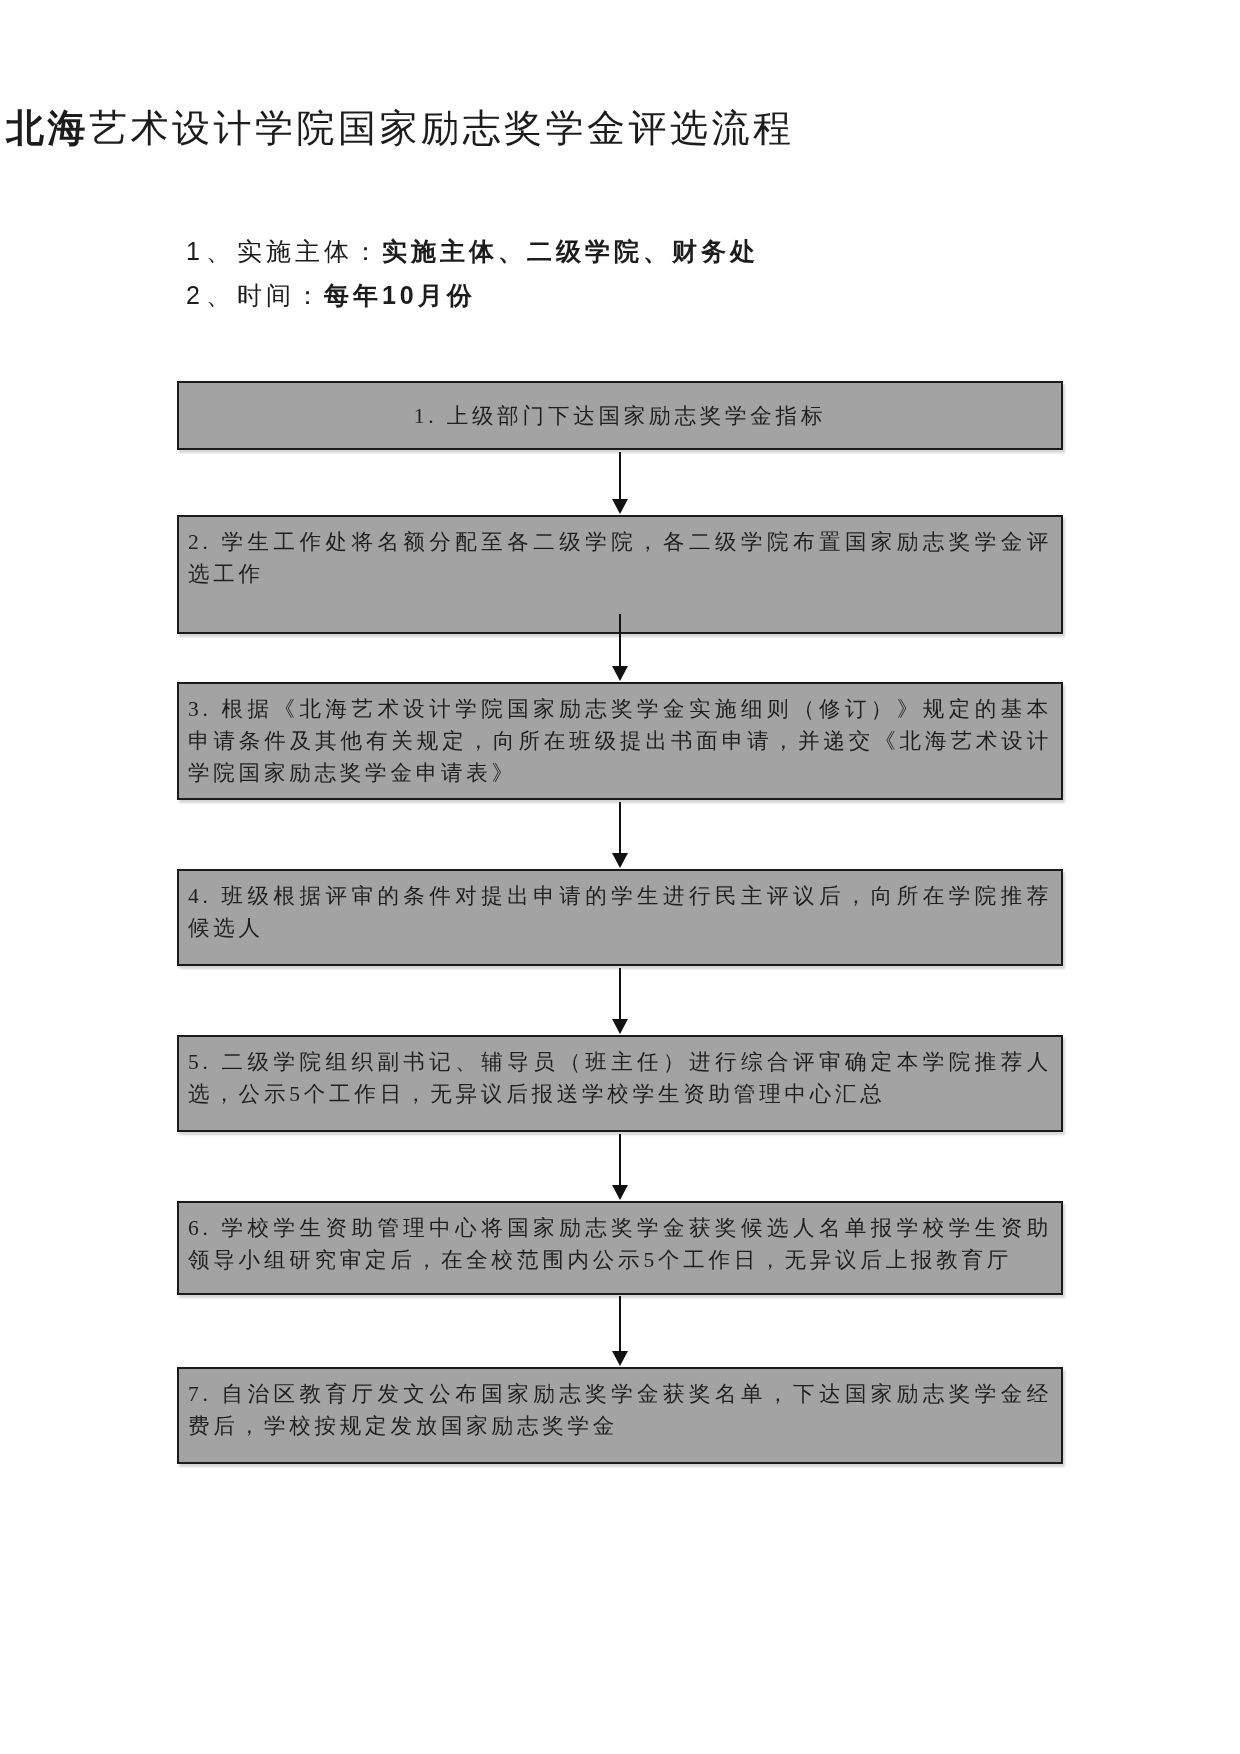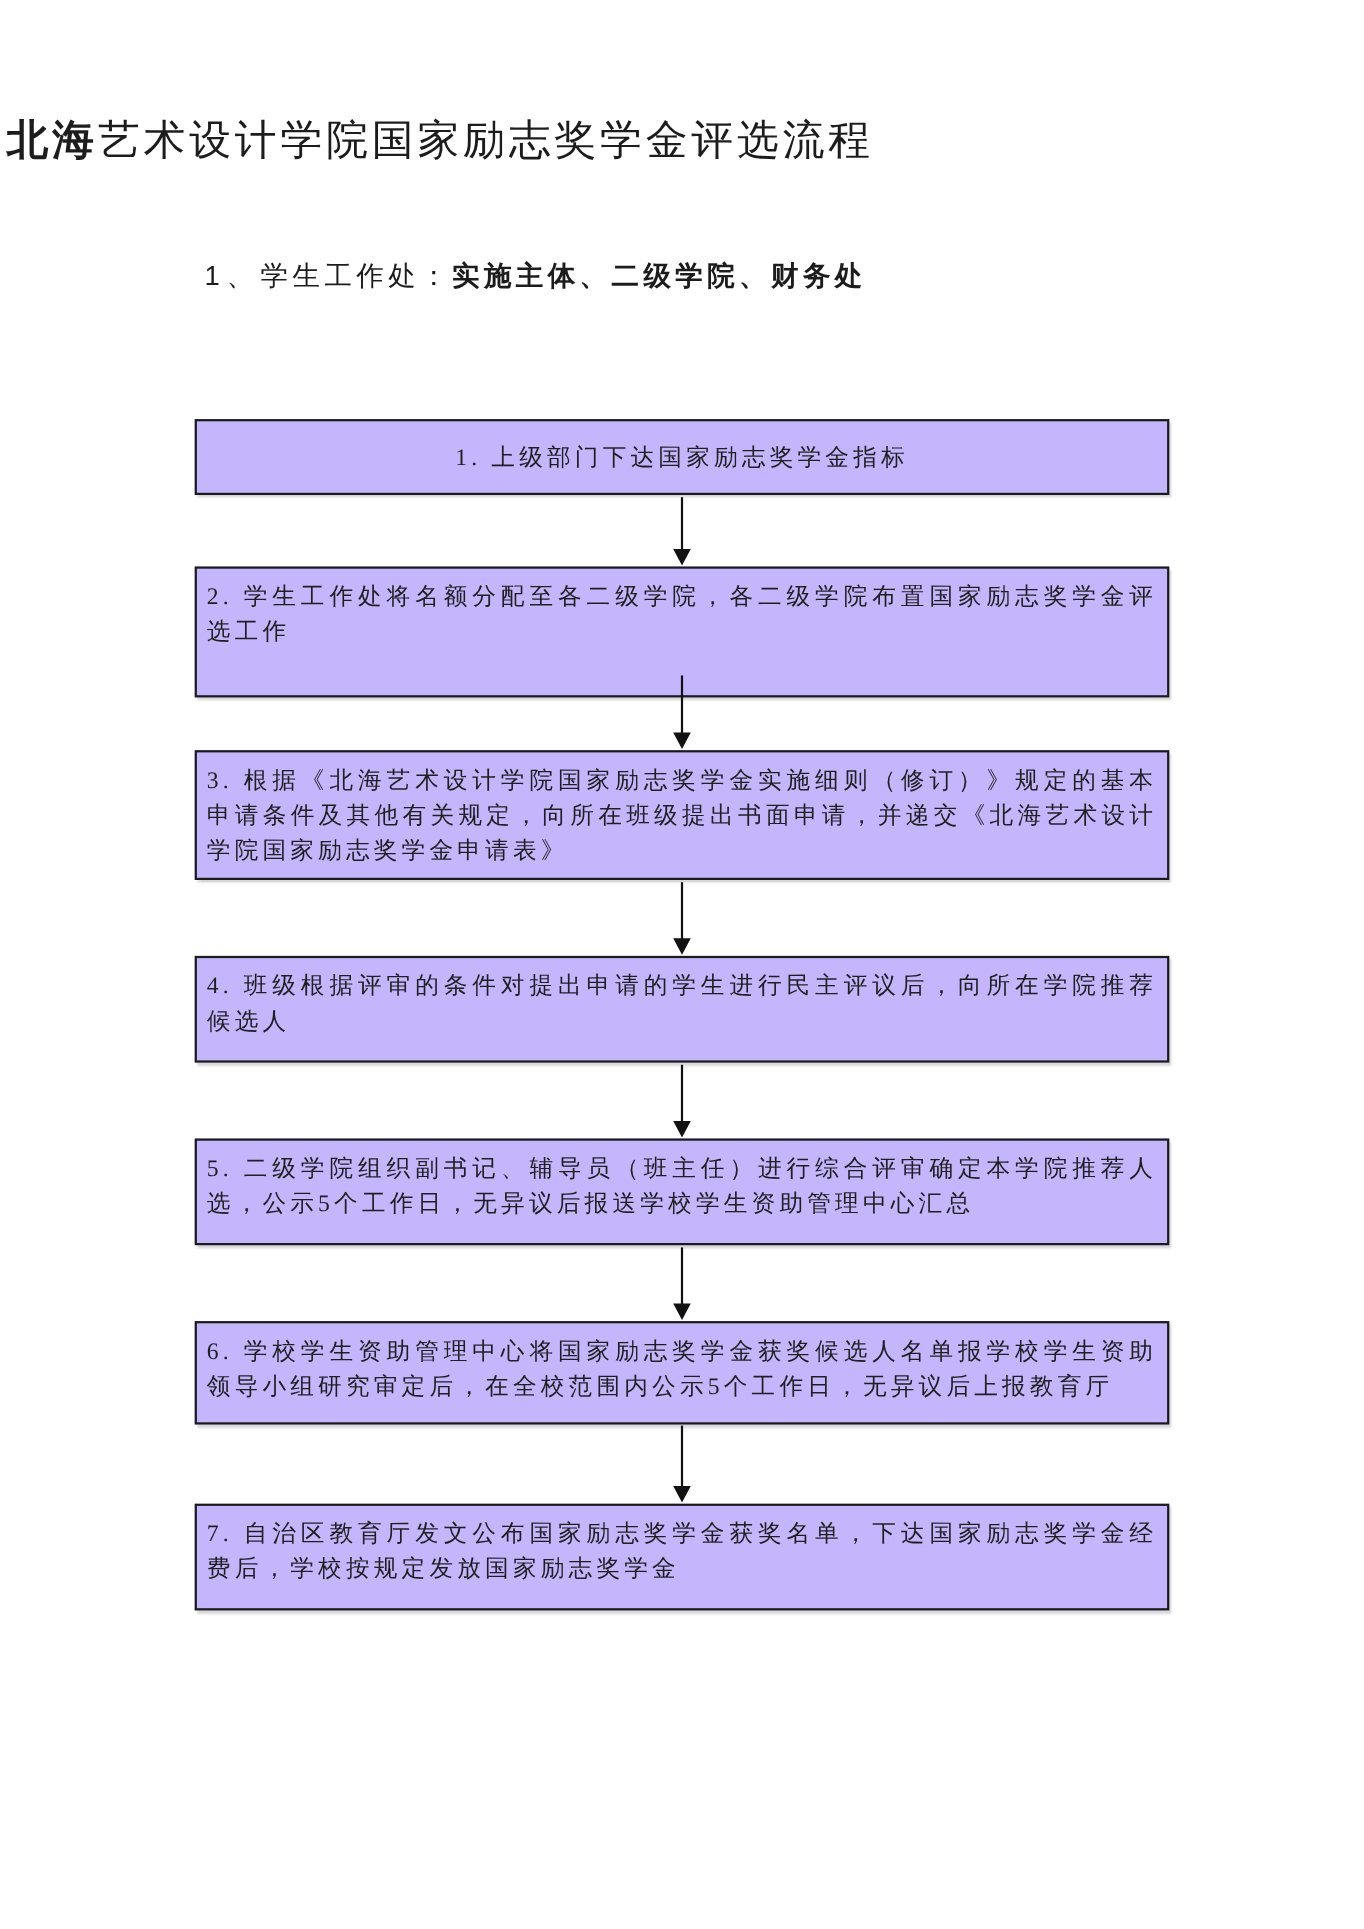--- a/index.html
+++ b/index.html
@@ -30,21 +30,21 @@
     margin-bottom:14px;
     white-space:nowrap;
   }
   .note-line .n-num { letter-spacing:6px; }
   .note-line .n-value { font-weight:700; }
   
   .flow-box {
     position:absolute; left:177px; width:886px;
     box-sizing:border-box;
     border:2.5px solid #1b1b1b;
-    background:#c4b5fd;
+    background:#a3a3a3;
     box-shadow:2px 3px 2px rgba(0,0,0,0.16);
     font-family:"Liberation Serif","DejaVu Serif",serif;
     font-size:21.5px; line-height:32px;
     letter-spacing:3.8px;
     padding:9px 9px 9px 9px;
     text-align:justify;
     color:#1f1f1f;
   }
   .flow-box.center-text {
     display:flex; align-items:center; justify-content:center;
@@ -81,21 +81,24 @@
 <body>
 
 <div class="page">
 
   <div class="doc-title">
     <span class="t-bold">北海</span><span>艺术设计学院国家励志奖学金评选流程</span>
   </div>
 
   <div class="notes">
     <div class="note-line">
-      <span class="n-num">1、</span><span class="n-label">学生工作处：</span><span class="n-value">实施主体、二级学院、财务处</span>
+      <span class="n-num">1、</span><span class="n-label">实施主体：</span><span class="n-value">实施主体、二级学院、财务处</span>
+    </div>
+    <div class="note-line">
+      <span class="n-num">2、</span><span class="n-label">时间：</span><span class="n-value">每年10月份</span>
     </div>
   </div>
 
   <div class="flow-box b1 center-text">
     <span>1. 上级部门下达国家励志奖学金指标</span>
   </div>
 
   <div class="arrow a1">
     <div class="stem"></div>
     <div class="head"></div>

